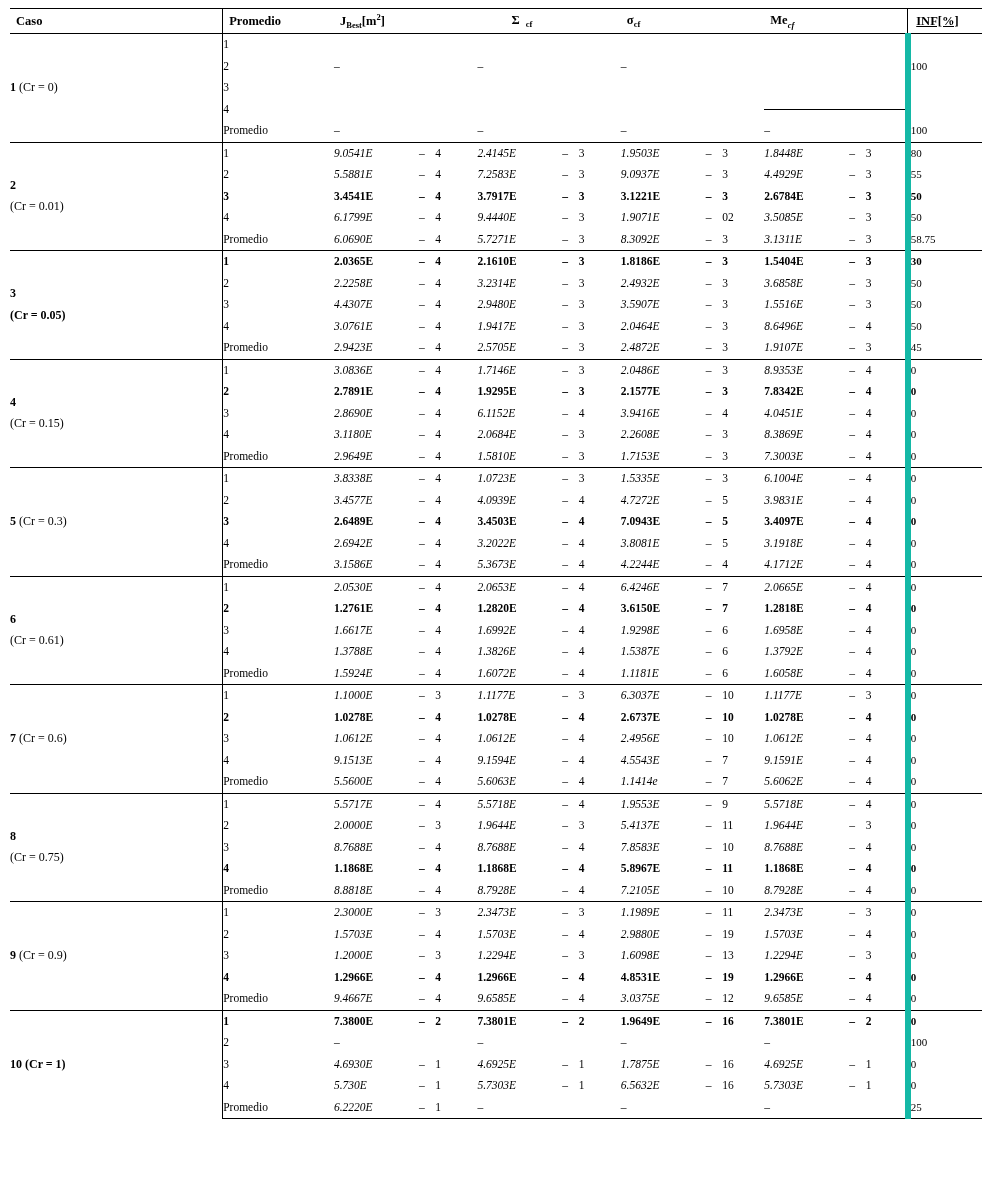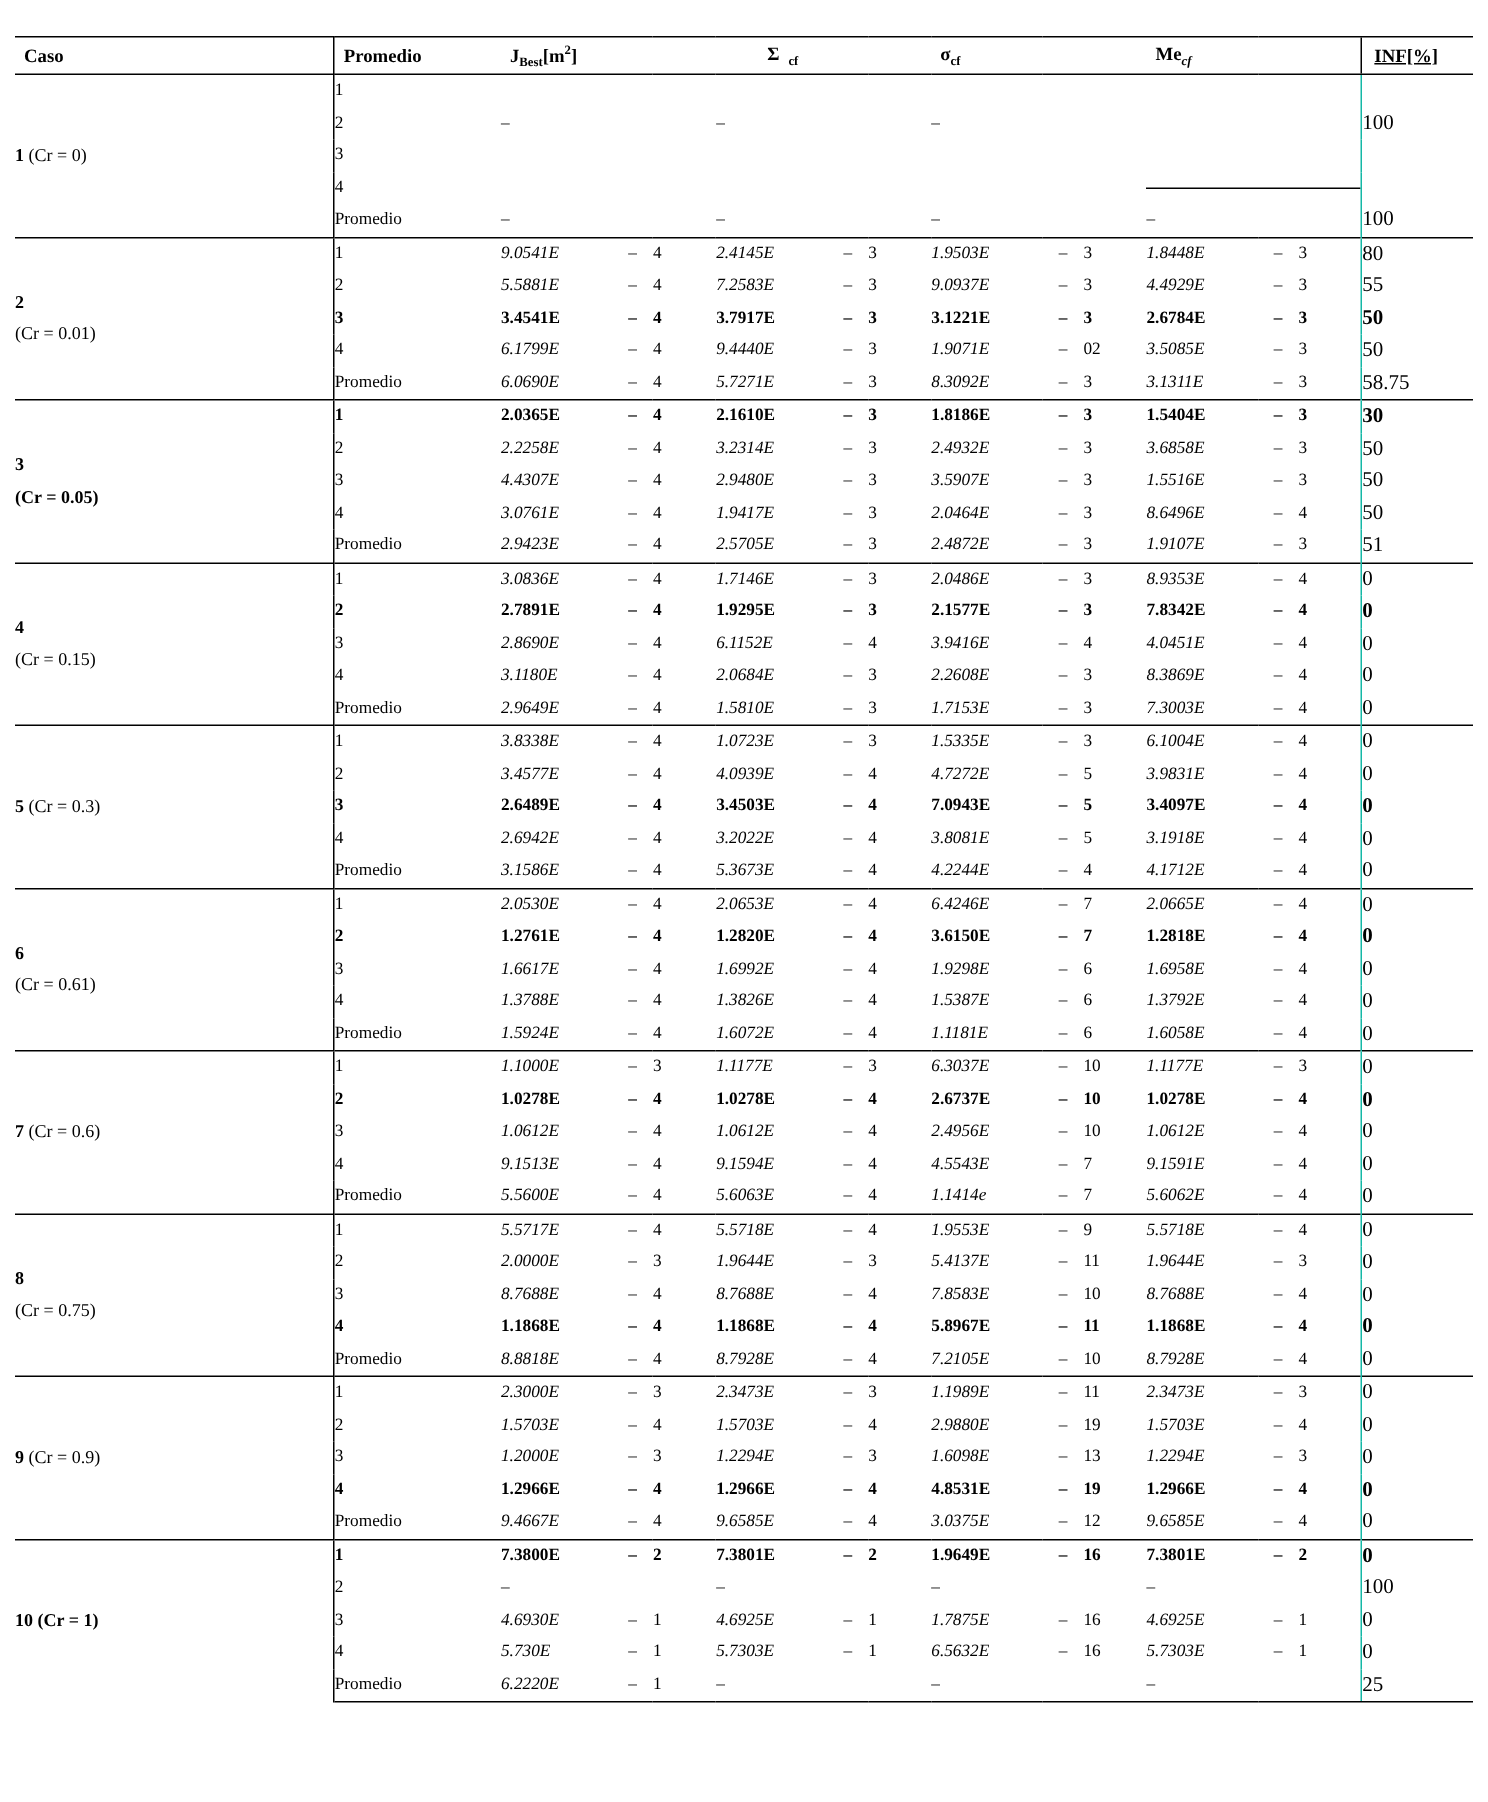--- a/index.html
+++ b/index.html
@@ -9,21 +9,21 @@
   }
   body {
     width: 992px;
     font-family: "Liberation Serif", "DejaVu Serif", serif;
     color: #000000;
   }
   #sheet {
     width: 956px;
     min-height: 1201px;
     box-sizing: border-box;
-    padding: 24px 10px 6px 10px;
+    padding: 8px 10px 6px 10px;
   }
   table.results {
     width: 972px;
     border-collapse: collapse;
     table-layout: fixed;
     font-size: 11.5px;
   }
   table.results td, table.results th {
     padding: 0;
     vertical-align: middle;
@@ -66,23 +66,23 @@
     border-right: 1px solid #000;
     padding-left: 6px;
     font-size: 12px;
     vertical-align: middle;
   }
   td.corrida-cell {
     padding-left: 6px;
     font-size: 11.5px;
   }
   td.inf-cell {
-    border-left: 1px solid #14b8a6;
+    border-left: 6px solid #14b8a6;
     padding-left: 8px;
-    font-size: 14px;
+    font-size: 11px;
   }
   td.mant {
     text-align: left;
     padding-left: 6px;
     font-style: italic;
   }
   td.mant.up { font-style: normal; }
   td.sign {
     text-align: center;
   }
@@ -408,21 +408,21 @@
           <td class="exp">4</td>
           <td class="mant">2.5705E</td>
           <td class="sign">–</td>
           <td class="exp">3</td>
           <td class="mant">2.4872E</td>
           <td class="sign">–</td>
           <td class="exp">3</td>
           <td class="mant">1.9107E</td>
           <td class="sign">–</td>
           <td class="exp">3</td>
-          <td class="inf-cell">51</td>
+          <td class="inf-cell">45</td>
         </tr>
         <tr class="grp-top">
           <td class="caso-cell" rowspan="5">
             <span class="caso-num caso-line2">4</span>
             <span class="caso-cr caso-line2">(Cr   =    0.15)</span>
           </td>
           <td class="corrida-cell">1</td>
           <td class="mant">3.0836E</td>
           <td class="sign">–</td>
           <td class="exp">4</td>

